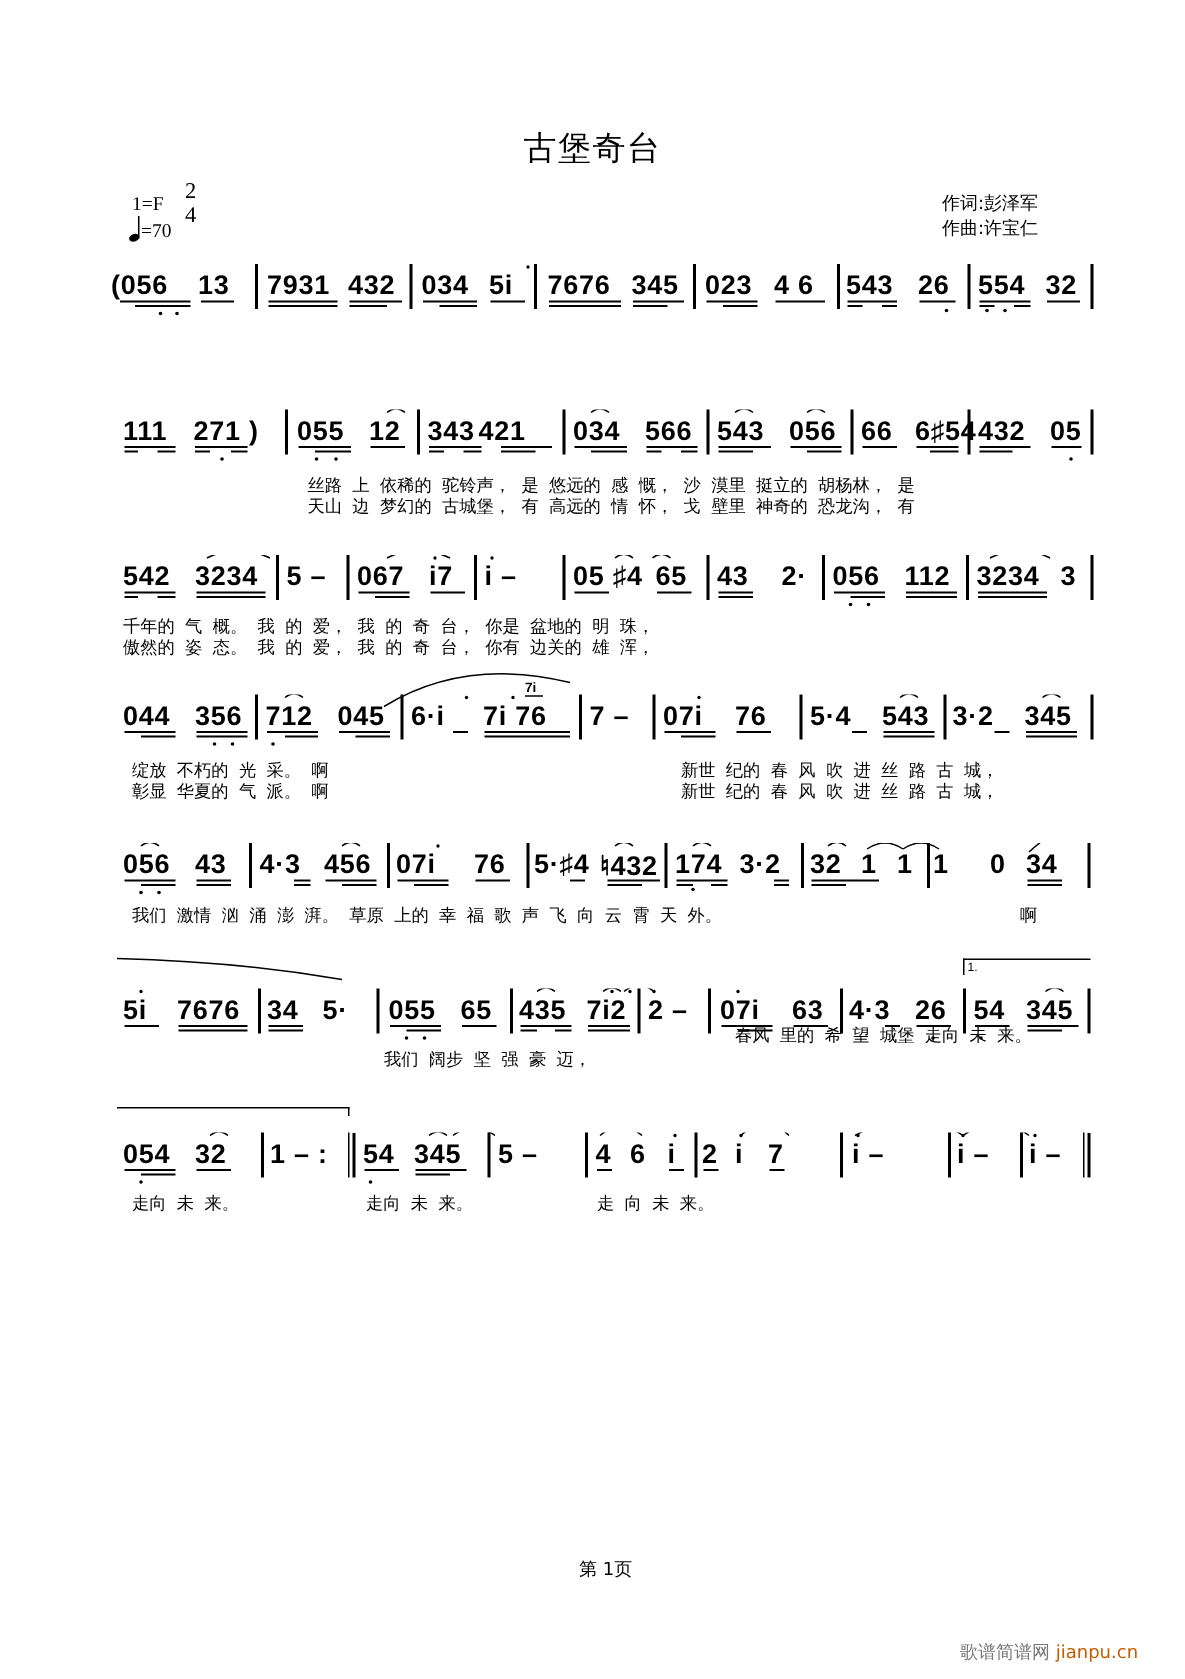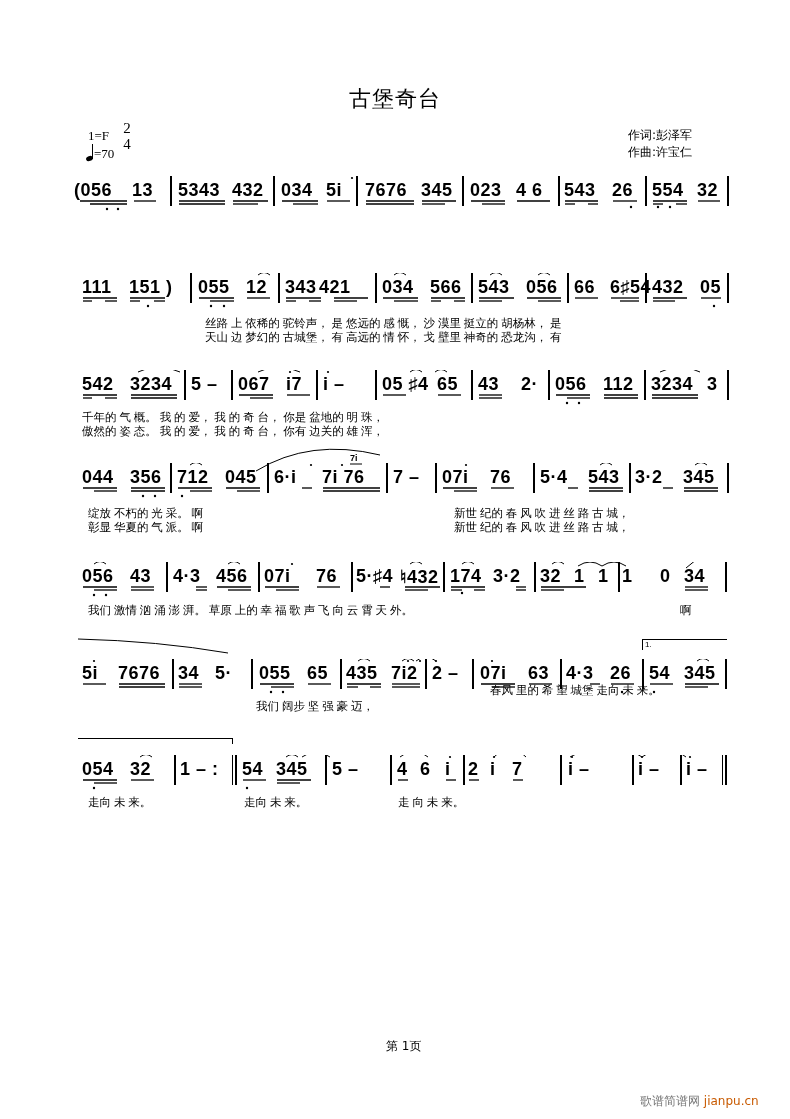--- a/index.html
+++ b/index.html
@@ -7,21 +7,21 @@
   .title{position:absolute;left:0;width:790px;top:84px;text-align:center;font-family:"DejaVu Sans",sans-serif;font-size:22px;letter-spacing:1px;}
   .key{position:absolute;left:88px;top:128px;font-family:"Liberation Serif",serif;font-size:13px;}
   .ts{position:absolute;left:121px;top:120px;font-family:"Liberation Serif",serif;font-size:15px;line-height:16px;text-align:center;width:12px;}
   .tempo{position:absolute;left:86px;top:144px;font-family:"Liberation Serif",serif;font-size:13px;}
   .credits{position:absolute;left:628px;top:127px;font-size:12px;line-height:17px;font-family:"DejaVu Sans",sans-serif;}
   .row{position:absolute;left:80px;width:650px;}
   .notes{position:absolute;left:0;top:0;height:30px;width:650px;font-weight:bold;font-size:18px;font-family:"Liberation Sans",sans-serif;letter-spacing:0.5px;}
   .seg{position:absolute;top:4px;white-space:nowrap;}
   .bar{position:absolute;top:0;width:1.5px;height:30px;background:#000;}
   .bar.dbl{width:4px;border-left:1px solid #000;background:transparent;box-shadow:inset -2px 0 0 #000;}
-  .lyr{position:absolute;font-size:11.5px;font-family:Liberation Serif, serif;white-space:nowrap;letter-spacing:0;}
+  .lyr{position:absolute;font-size:11.5px;font-family:Liberation Mono, monospace;white-space:nowrap;letter-spacing:0;}
   .footer{position:absolute;left:386px;top:1038px;font-size:12px;font-family:"DejaVu Sans",sans-serif;}
   .watermark{position:absolute;left:640px;top:1093px;font-size:12px;color:#777;font-family:"DejaVu Sans",sans-serif;}
   .watermark span{color:#c85a00;}
   svg.ov{position:absolute;left:0;top:0;pointer-events:none;}
 </style>
 </head>
 <body>
 
 <div class="title">古堡奇台</div>
 <div class="key">1=F</div>
@@ -38,21 +38,21 @@
 <div class="credits">
   <div>作词:彭泽军</div>
   <div>作曲:许宝仁</div>
 </div>
 
 <div class="row" style="top:176px;">
   <div class="notes">
     <span class="seg" style="left:-6px;">(056</span>
     <span class="seg" style="left:52px;">13</span>
     <div class="bar" style="left:90px;"></div>
-    <span class="seg" style="left:98px;">5343</span>
+    <span class="seg" style="left:98px;">7931</span>
     <span class="seg" style="left:152px;">432</span>
     <div class="bar" style="left:193px;"></div>
     <span class="seg" style="left:201px;">034</span>
     <span class="seg" style="left:246px;">5i</span>
     <div class="bar" style="left:276px;"></div>
     <span class="seg" style="left:285px;">7676</span>
     <span class="seg" style="left:341px;">345</span>
     <div class="bar" style="left:382px;"></div>
     <span class="seg" style="left:390px;">023</span>
     <span class="seg" style="left:436px;">4 6</span>
@@ -101,21 +101,21 @@
       </g>
     <g fill="#000">
         <circle cx="272" cy="2" r="1.1"></circle>
       </g>
   </svg>
 </div>
 
 <div class="row" style="top:273px;">
   <div class="notes">
     <span class="seg" style="left:2px;">111</span>
-    <span class="seg" style="left:49px;font-weight:bold;">151 )</span>
+    <span class="seg" style="left:49px;font-weight:bold;">271 )</span>
     <div class="bar" style="left:110px;"></div>
     <span class="seg" style="left:118px;">055</span>
     <span class="seg" style="left:166px;">12</span>
     <div class="bar" style="left:198px;"></div>
     <span class="seg" style="left:205px;">343</span>
     <span class="seg" style="left:239px;">421</span>
     <div class="bar" style="left:295px;"></div>
     <span class="seg" style="left:302px;">034</span>
     <span class="seg" style="left:350px;">566</span>
     <div class="bar" style="left:391px;"></div>

